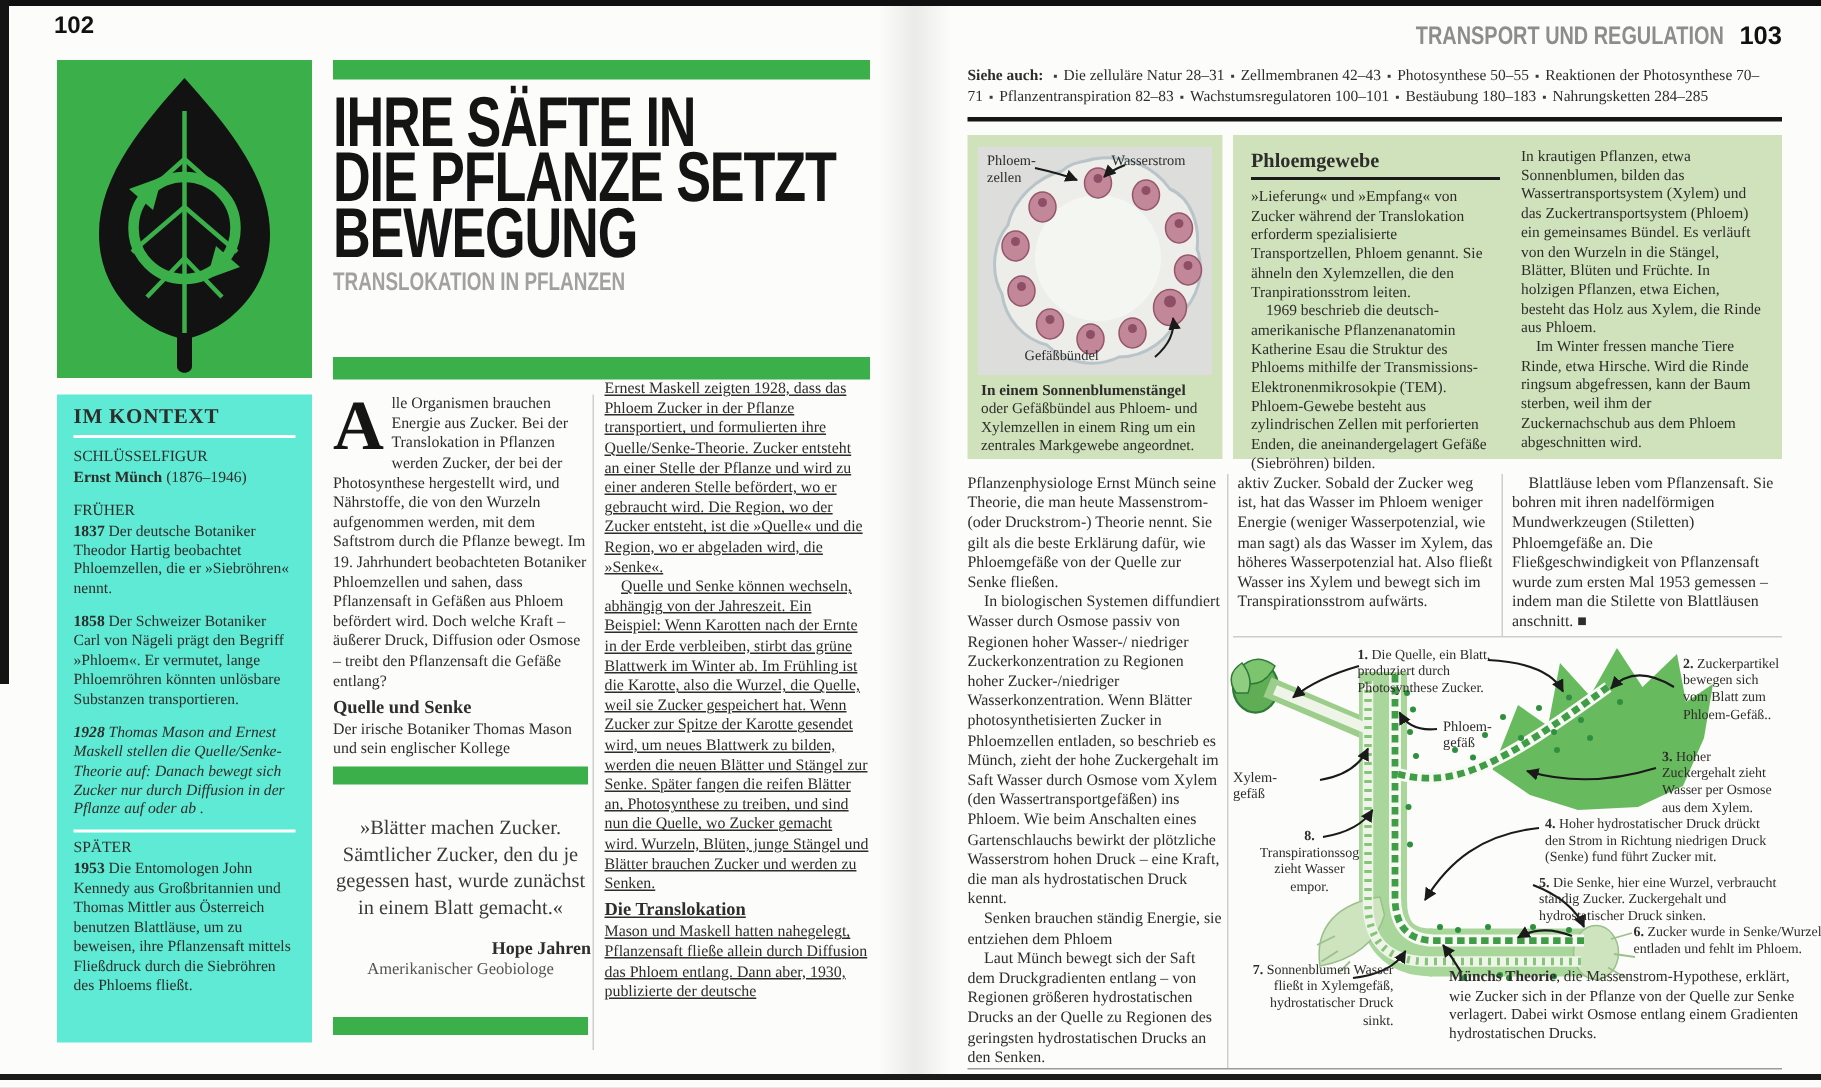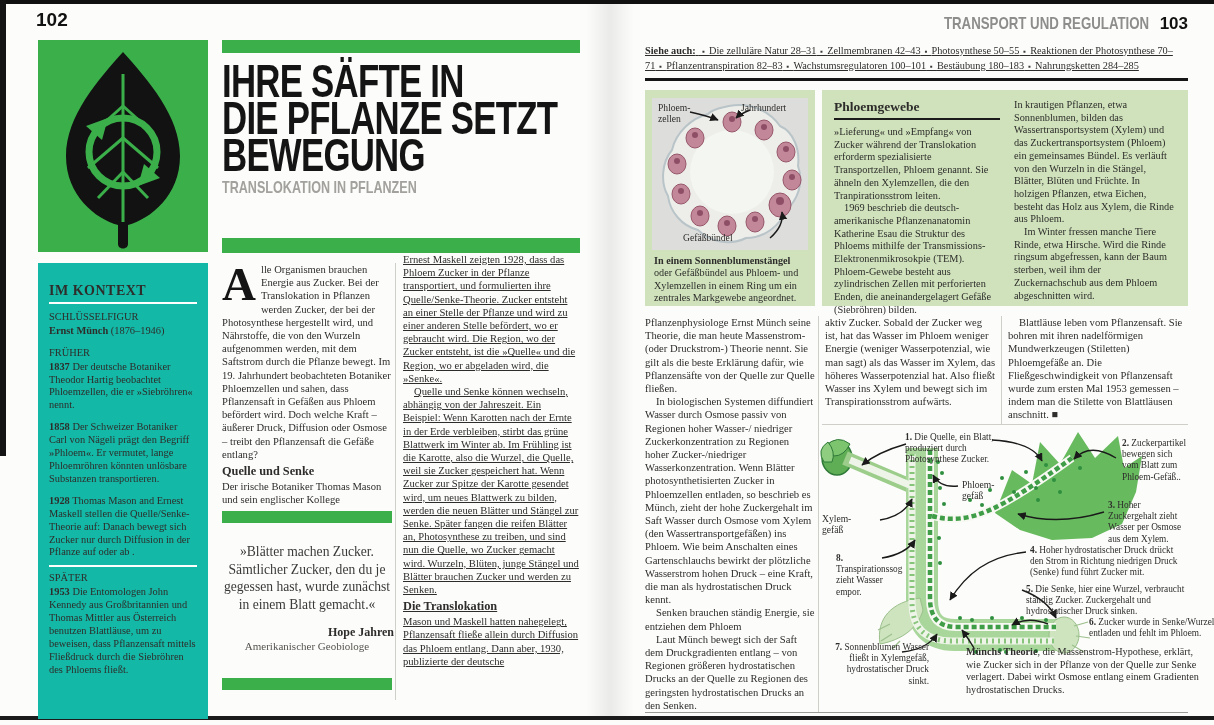--- a/index.html
+++ b/index.html
@@ -11,21 +11,21 @@
   .cond-r{display:inline-block;transform:scaleX(.78);transform-origin:100% 50%;white-space:nowrap;}
   .greenbar{background:#3bb04a;}
   .bodytxt{font-size:10.6px;line-height:13.2px;text-align:left;}
   .bodytxt p{margin:0;}
   .bodytxt p.ind{text-indent:11px;}
   .subhead{font-weight:bold;font-size:12.3px;line-height:15px;margin:3px 0 1px 0;}
   .dropcap{float:left;font-weight:bold;font-size:47px;line-height:38px;margin:2px 5px 0 0;color:#151515;}
   .vrule{position:absolute;width:1px;background:#cfcec8;}
   .hrule{position:absolute;height:1px;background:#cfcec8;}
   
-  .ctx{background:#14b8a6;padding:22px 11px;font-size:10.4px;line-height:12.9px;}
+  .ctx{background:#5eead4;padding:10px 11px;font-size:10.4px;line-height:12.9px;}
   .ctx h3{margin:0 0 4px 0;font-size:14px;letter-spacing:.5px;}
   .ctx .rule{height:2px;background:#fff;margin:4px 0 7px 0;}
   .ctx .rule2{height:2px;background:#fff;margin:6px 0 5px 0;}
   .ctx p{margin:0 0 9px 0;}
   .ctx .lbl{margin:0 0 1px 0;}
   
   .quote{font-size:13.6px;line-height:17.5px;text-align:center;color:#3a3a38;}
   .qauthor{font-weight:bold;font-size:12px;text-align:right;margin-top:12px;}
   .qrole{font-size:11px;text-align:center;color:#55534f;}
   
@@ -38,41 +38,41 @@
   .micro-label{font-size:9.6px;line-height:11px;white-space:pre-line;}
   .micro-cap{font-size:10.2px;line-height:12.4px;}
   
   .ann{font-size:9.3px;line-height:11.2px;color:#2e2d2b;}
   .ann b{font-weight:bold;}
   .dlabel{font-size:9.6px;line-height:11.4px;white-space:pre-line;}
   .dcap{font-size:10.2px;line-height:12.5px;margin-left:14px;}
   
   .titleline{font-weight:bold;font-size:47px;line-height:37px;color:#141414;letter-spacing:-1px;}
   .subtitle{font-weight:bold;font-size:17px;color:#a2a19d;letter-spacing:0;}
-  .see-also{font-size:10.3px;line-height:13.5px;text-decoration:underline;}
+  .see-also{font-size:10.3px;line-height:13.5px;}
   .sa-item:not(:first-child)::before{content:"\00a0\00a0▪\00a0\00a0";font-size:8px;color:#3a3a38;}
 </style>
 </head>
 <body>
 
 <div class="spread">
 
   <svg width="0" height="0" style="position:absolute">
       <defs>
     <marker id="ah" markerWidth="7" markerHeight="7" refX="5.5" refY="3" orient="auto">
       <path d="M0,0 L6,3 L0,6 Z" fill="#1a1a1a"></path>
     </marker>
   </defs>
     </svg>
 
   <div class="abs" style="left:0;top:0;width:1214px;height:4px;background:#101010;"></div>
   <div class="abs" style="left:0;top:0;width:6px;height:456px;background:#141414;"></div>
   <div class="abs" style="left:0;top:716px;width:1214px;height:4px;background:#1b1b1b;"></div>
 
-  <div class="abs sans" style="left:36px;top:9px;font-size:19px;font-weight:bold;color:#111;">102</div>
+  <div class="abs sans" style="left:36px;top:9px;font-size:16px;font-weight:bold;color:#111;">102</div>
 
   <div class="abs" style="left:38px;top:40px;width:170px;height:212px;background:#3bb04a;">
     <span>
     <svg width="170" height="212" viewBox="0 0 170 212">
       <path d="M85,12 C60,40 28,76 28,116 C28,156 58,179 80,185 L80,204 C80,210 90,210 90,204 L90,185 C112,179 142,156 142,116 C142,76 110,40 85,12 Z" fill="#121212"></path>
       <g stroke="#3bb04a" stroke-width="3">
         <line x1="85" y1="34" x2="85" y2="182"></line>
         <line x1="85" y1="66" x2="56" y2="92"></line>
             <line x1="85" y1="66" x2="114" y2="92"></line>
         <line x1="85" y1="98" x2="50" y2="128"></line>
@@ -97,24 +97,24 @@
   <div class="abs greenbar" style="left:222px;top:238px;width:358px;height:15px;"></div>
 
   <div class="abs ctx" style="left:38px;top:263px;width:148px;height:412px;">
     <h3>IM KONTEXT</h3>
     <div class="rule"></div>
     <p class="lbl">SCHLÜSSELFIGUR</p>
     <p><b>Ernst Münch</b><span> (1876–1946)</span></p>
     <p class="lbl">FRÜHER</p>
     <p><b>1837</b><span> Der deutsche Botaniker Theodor Hartig beobachtet Phloemzellen, die er »Siebröhren« nennt.</span></p>
     <p><b>1858</b><span> Der Schweizer Botaniker Carl von Nägeli prägt den Begriff »Phloem«. Er vermutet, lange Phloemröhren könnten unlösbare Substanzen transportieren.</span></p>
-    <p style="margin-bottom:5px;"><b>1928</b><span> Thomas Mason and Ernest Maskell stellen die Quelle/Senke-Theorie auf: Danach bewegt sich Zucker nur durch Diffusion in der Pflanze auf oder ab .</span></p>
+    <p style="margin-bottom:5px;font-style:italic;"><b>1928</b><span> Thomas Mason and Ernest Maskell stellen die Quelle/Senke-Theorie auf: Danach bewegt sich Zucker nur durch Diffusion in der Pflanze auf oder ab .</span></p>
     <div class="rule2"></div>
     <p class="lbl">SPÄTER</p>
-    <p><b>1953</b><span> Die Entomologen John Kennedy aus Großbritannien und Thomas Mittler aus Österreich benutzen Blattläuse, um zu beweisen, dass Pflanzensaft mittels Fließdruck durch die Siebröhren des Phloems fließt.</span></p>
+    <p><b>1953</b><span> Die Entomologen John Kennedy aus Großbritannien und Thomas Mittler aus Österreich benutzen Blattläuse, um zu beweisen, ihre Pflanzensaft mittels Fließdruck durch die Siebröhren des Phloems fließt.</span></p>
   </div>
 
   <div class="vrule" style="left:395px;top:263px;height:437px;"></div>
 
   <div class="abs bodytxt" style="left:222px;top:263px;width:170px;">
     <p><span class="dropcap">A</span><span>lle Organismen brauchen Energie aus Zucker. Bei der Translokation in Pflanzen werden Zucker, der bei der Photosynthese hergestellt wird, und Nährstoffe, die von den Wurzeln aufgenommen werden, mit dem Saftstrom durch die Pflanze bewegt. Im 19. Jahrhundert beobachteten Botaniker Phloemzellen und sahen, dass Pflanzensaft in Gefäßen aus Phloem befördert wird. Doch welche Kraft – äußerer Druck, Diffusion oder Osmose – treibt den Pflanzensaft die Gefäße entlang?</span></p>
     <div class="subhead">Quelle und Senke</div>
     <p>Der irische Botaniker Thomas Mason und sein englischer  Kollege</p>
   </div>
 
@@ -178,21 +178,21 @@
         </g>
         <g stroke="#1a1a1a" stroke-width="1.4" fill="none">
           <path d="M38,14 Q56,18 66,22" marker-end="url(#ah)"></path>
           <path d="M98,12 Q88,16 84,20" marker-end="url(#ah)"></path>
           <path d="M118,140 Q132,128 130,114" marker-end="url(#ah)"></path>
         </g>
       </svg>
     </div>
     <div class="abs micro-label" style="left:13px;top:12px;">Phloem-
 zellen</div>
-    <div class="abs micro-label" style="left:96px;top:12px;">Jahrhundert</div>
+    <div class="abs micro-label" style="left:96px;top:12px;">Wasserstrom</div>
     <div class="abs micro-label" style="left:38px;top:142px;">Gefäßbündel</div>
     <div class="abs micro-cap" style="left:9px;top:165px;width:154px;">
       <b>In einem Sonnenblumenstängel</b><span> oder Gefäßbündel aus Phloem- und Xylemzellen in einem Ring um ein zentrales Markgewebe angeordnet.</span>
     </div>
   </div>
 
   <div class="abs gbox" style="left:822px;top:90px;width:366px;height:216px;">
     <div style="display:flex;gap:14px;padding:9px 12px;">
       <div style="width:168px;">
         <div class="title">Phloemgewebe</div>
@@ -207,21 +207,21 @@
         <p class="ind">Im Winter fressen manche Tiere Rinde, etwa Hirsche. Wird die Rinde ringsum abgefressen, kann der Baum sterben, weil ihm der Zuckernachschub aus dem Phloem abgeschnitten wird.</p>
       </div>
     </div>
   </div>
 
   <div class="vrule" style="left:818px;top:316px;height:396px;"></div>
   <div class="vrule" style="left:1001px;top:316px;height:108px;"></div>
   <div class="hrule" style="left:822px;top:424px;width:366px;"></div>
 
   <div class="abs bodytxt" style="left:645px;top:316px;width:170px;">
-    <p>Pflanzenphysiologe Ernst Münch seine Theorie, die man heute Massenstrom- (oder Druckstrom-) Theorie nennt. Sie gilt als die beste Erklärung dafür, wie Pflanzensäfte von der Quelle zur Quelle fließen.</p>
+    <p>Pflanzenphysiologe Ernst Münch seine Theorie, die man heute Massenstrom- (oder Druckstrom-) Theorie nennt. Sie gilt als die beste Erklärung dafür, wie Phloemgefäße von der Quelle zur Senke fließen.</p>
     <p class="ind">In biologischen Systemen diffundiert Wasser durch Osmose passiv von Regionen hoher Wasser-/ niedriger Zuckerkonzentration zu Regionen hoher Zucker-/niedriger Wasserkonzentration. Wenn Blätter photosynthetisierten Zucker in Phloemzellen entladen, so beschrieb es Münch, zieht der hohe Zuckergehalt im Saft Wasser durch Osmose vom Xylem (den Wassertransportgefäßen) ins Phloem. Wie beim Anschalten eines Gartenschlauchs bewirkt der plötzliche Wasserstrom hohen Druck – eine Kraft, die man als hydrostatischen Druck kennt.</p>
     <p class="ind">Senken brauchen ständig Energie, sie entziehen dem Phloem</p>
     <p class="ind">Laut Münch bewegt sich der Saft dem Druckgradienten entlang – von Regionen größeren hydrostatischen Drucks an der Quelle zu Regionen des geringsten hydrostatischen Drucks an den Senken.</p>
   </div>
   <div class="abs bodytxt" style="left:825px;top:316px;width:172px;">
     <p>aktiv Zucker. Sobald der Zucker weg ist, hat das Wasser im Phloem weniger Energie (weniger Wasserpotenzial, wie man sagt) als das Wasser im Xylem, das höheres Wasserpotenzial hat. Also fließt Wasser ins Xylem und bewegt sich im Transpirationsstrom aufwärts.</p>
   </div>
   <div class="abs bodytxt" style="left:1008px;top:316px;width:180px;">
     <p class="ind">Blattläuse leben vom Pflanzensaft. Sie bohren mit ihren nadelförmigen Mundwerkzeugen (Stiletten) Phloemgefäße an. Die Fließgeschwindigkeit von Pflanzensaft wurde zum ersten Mal 1953 gemessen – indem man die Stilette von Blattläusen anschnitt. ■</p>
   </div>
@@ -322,21 +322,21 @@
   <div class="abs ann" style="left:1122px;top:438px;width:68px;">
     <b>2.</b><span> Zuckerpartikel bewegen sich vom Blatt zum Phloem-Gefäß..</span></div>
   <div class="abs ann" style="left:1108px;top:500px;width:82px;">
     <b>3.</b><span> Hoher Zuckergehalt zieht Wasser per Osmose aus dem Xylem.</span></div>
   <div class="abs ann" style="left:1030px;top:545px;width:158px;">
     <b>4.</b><span> Hoher hydrostatischer Druck drückt den Strom in Richtung niedrigen Druck (Senke) fund führt Zucker mit.</span></div>
   <div class="abs ann" style="left:1026px;top:584px;width:162px;">
     <b>5.</b><span> Die Senke, hier eine Wurzel, verbraucht ständig Zucker. Zuckergehalt und hydrostatischer Druck sinken.</span></div>
   <div class="abs ann" style="left:1089px;top:617px;width:138px;">
     <b>6.</b><span> Zucker wurde in Senke/Wurzel entladen und fehlt im Phloem.</span></div>
-  <div class="abs ann" style="left:836px;top:553px;width:74px;text-align:left;">
+  <div class="abs ann" style="left:836px;top:553px;width:74px;text-align:center;">
     <b>8.</b><span> Transpirationssog zieht Wasser empor.</span></div>
   <div class="abs ann" style="left:832px;top:642px;width:97px;text-align:right;">
     <b>7.</b><span> Sonnenblumen Wasser fließt in Xylemgefäß, hydrostatischer Druck sinkt.</span></div>
   <div class="abs dcap" style="left:952px;top:646px;width:238px;">
     <b>Münchs Theorie</b><span>, die Massenstrom-Hypothese, erklärt, wie Zucker sich in der Pflanze von der Quelle zur Senke verlagert. Dabei wirkt Osmose entlang einem Gradienten hydrostatischen Drucks.</span></div>
 
   <div class="hrule" style="left:645px;top:712px;width:543px;background:#9a9a96;"></div>
 </div>
 
 </body></html>

